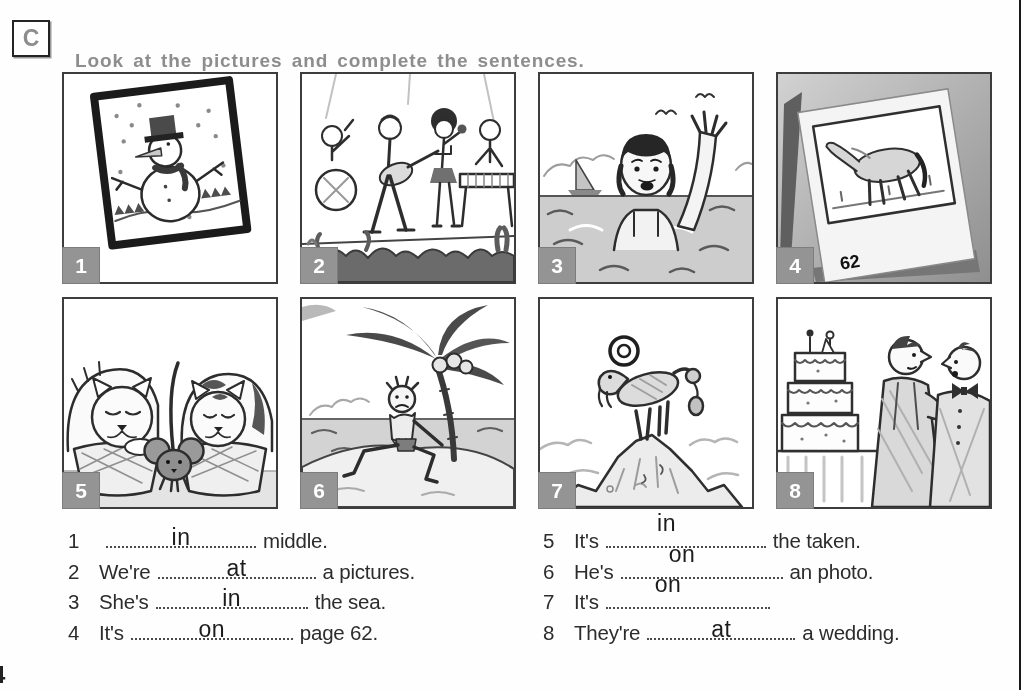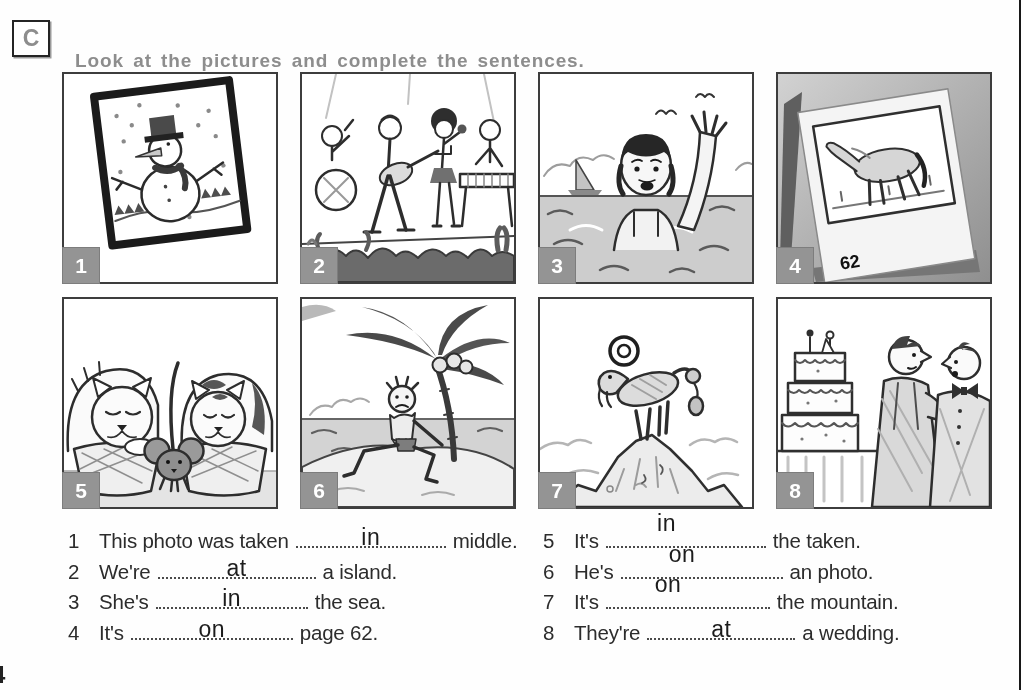--- a/index.html
+++ b/index.html
@@ -346,33 +346,32 @@
         <circle cx="180" cy="144" r="2" fill="#333"></circle>
       <path d="M162 110 l30 86 M206 110 l-34 92" stroke="#b0b0b0" stroke-width="2"></path>
     </svg>
     <div class="badge">8</div>
   </div>
 </div>
 
 <div class="sentences col-left">
   <div class="sentence">
     <span class="s-num">1</span>
-    <span>This photo was taken</span>
     <span class="blank" style="width:150px">
       <span class="answer">in</span>
     </span>
     <span>middle.</span>
   </div>
   <div class="sentence">
     <span class="s-num">2</span>
     <span>We're</span>
     <span class="blank" style="width:158px">
       <span class="answer">at</span>
     </span>
-    <span>a island.</span>
+    <span>a pictures.</span>
   </div>
   <div class="sentence">
     <span class="s-num">3</span>
     <span>She's</span>
     <span class="blank" style="width:152px">
       <span class="answer">in</span>
     </span>
     <span>the sea.</span>
   </div>
   <div class="sentence">
@@ -401,21 +400,20 @@
       <span class="answer">on</span>
     </span>
     <span>an photo.</span>
   </div>
   <div class="sentence">
     <span class="s-num">7</span>
     <span>It's</span>
     <span class="blank raised" style="width:164px">
       <span class="answer">on</span>
     </span>
-    <span>the mountain.</span>
   </div>
   <div class="sentence">
     <span class="s-num">8</span>
     <span>They're</span>
     <span class="blank" style="width:148px">
       <span class="answer">at</span>
     </span>
     <span>a wedding.</span>
   </div>
 </div>

